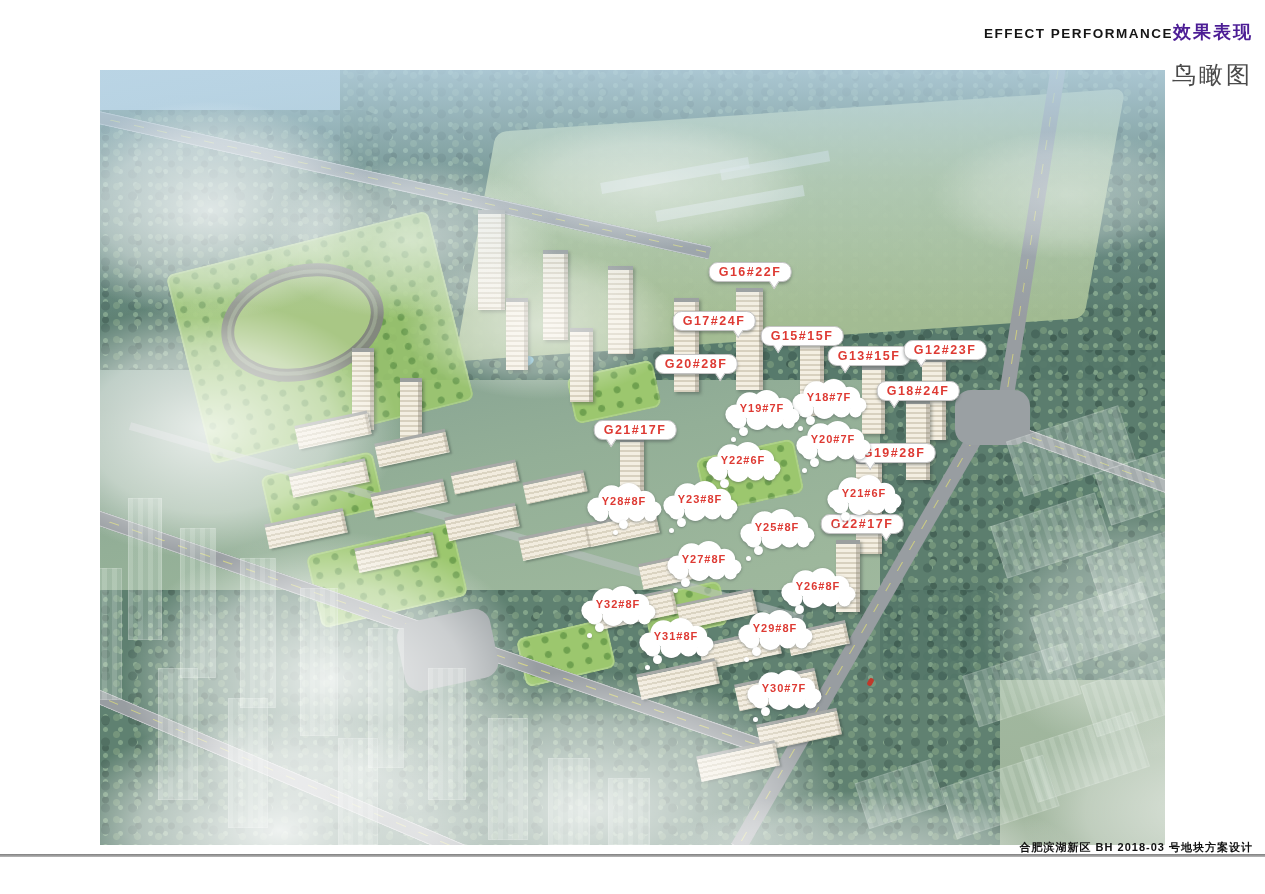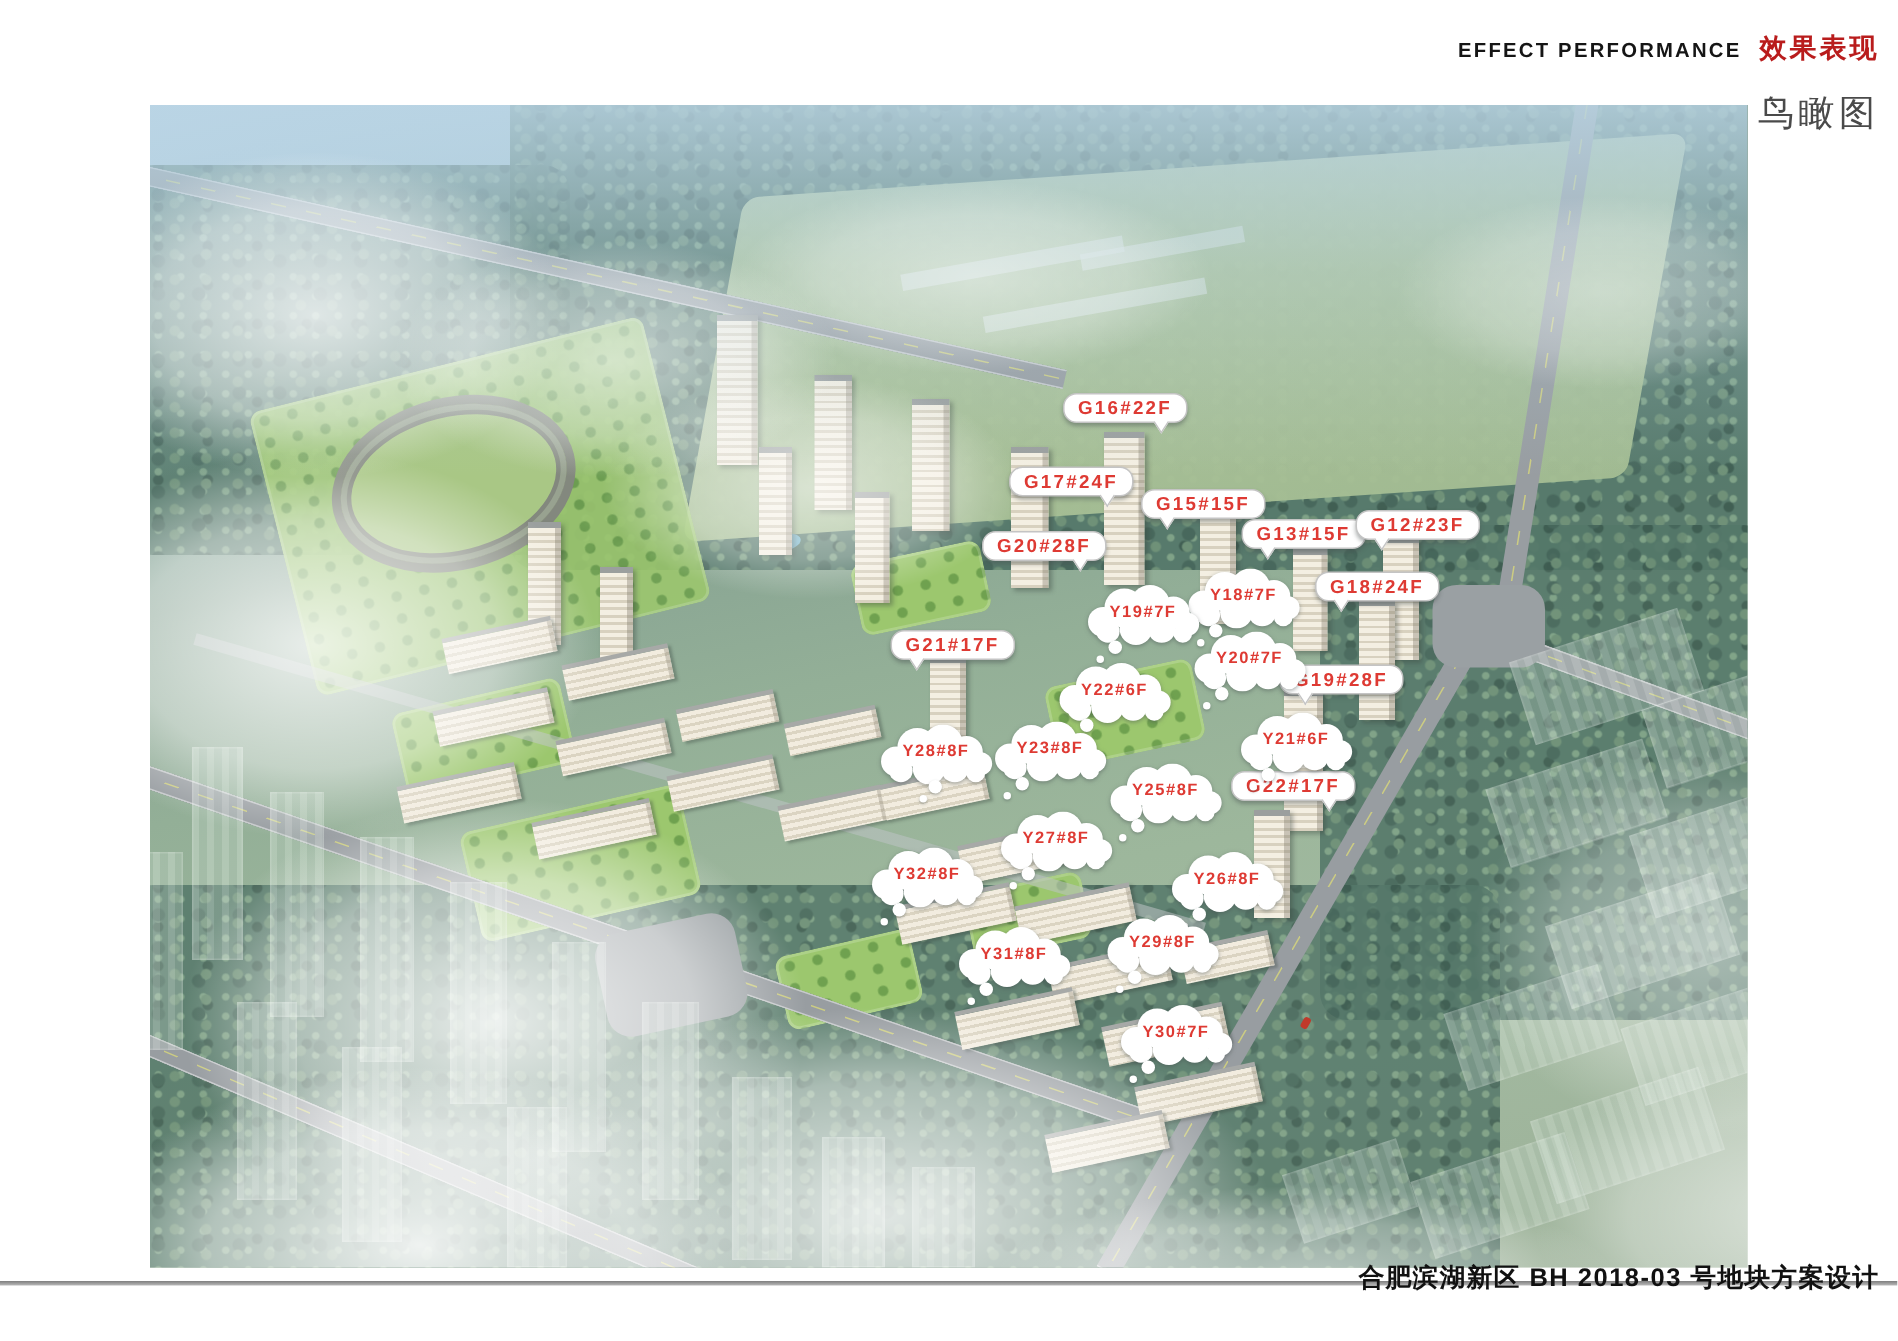--- a/index.html
+++ b/index.html
@@ -6,25 +6,25 @@
   body{
     width:1265px;height:894px;position:relative;background:#ffffff;
     font-family:"Liberation Sans","DejaVu Sans",sans-serif;overflow:hidden;
   }
   *{box-sizing:border-box;}
 
   
   .header{position:absolute;top:20px;right:12px;text-align:right;z-index:20;}
   .h-line1{font-size:0;white-space:nowrap;}
   .h-en{font-size:13.5px;font-weight:bold;color:#151515;letter-spacing:1.5px;vertical-align:baseline;}
-  .h-cn{font-size:18px;font-weight:bold;color:#b91c1c;letter-spacing:2px;margin-left:12px;vertical-align:baseline;}
+  .h-cn{font-size:18px;font-weight:bold;color:#4c1d95;letter-spacing:2px;vertical-align:baseline;}
   .h-sub{font-size:24px;color:#4a4a4a;letter-spacing:3px;margin-top:15px;}
   .footer-rule{position:absolute;left:0;top:854px;width:1265px;height:3px;
     background:linear-gradient(#7e7e7e,#b9b9b9);z-index:20;}
-  .footer-caption{position:absolute;top:840px;right:12px;font-size:17px;font-weight:bold;
+  .footer-caption{position:absolute;top:840px;right:12px;font-size:11px;font-weight:bold;
     color:#111;letter-spacing:1px;z-index:20;white-space:nowrap;}
 
   
   .scene{
     position:absolute;left:100px;top:70px;width:1065px;height:775px;overflow:hidden;
     background:linear-gradient(168deg,#bdd6e8 0%,#aecbd8 9%,#93b3ac 22%,#87a393 34%,
       #93af97 48%,#9db79c 64%,#a2b9a0 78%,#9cb198 100%);
     z-index:1;
   }
   .shp{position:absolute;}
@@ -355,21 +355,21 @@
           <circle cx="88" cy="34" r="10" fill="#ffffff"></circle>
           <circle cx="20" cy="40" r="10" fill="#ffffff"></circle>
           <circle cx="44" cy="38" r="14" fill="#ffffff"></circle>
           <circle cx="66" cy="38" r="12" fill="#ffffff"></circle>
           <circle cx="84" cy="42" r="8" fill="#ffffff"></circle>
         </svg>
         <span class="ct ct1"></span>
         <span class="ct ct2"></span>
         <span class="txt">Y26#8F</span>
       </div>
-      <div class="lbl lbl-cloud tail-bl" style="left: 518px; top: 515px; text-decoration: underline;">
+      <div class="lbl lbl-cloud tail-bl" style="left: 518px; top: 536px; text-decoration: underline;">
         <svg viewBox="0 0 100 52" preserveAspectRatio="none">
           <circle cx="16" cy="32" r="13" fill="#ffffff"></circle>
           <circle cx="34" cy="20" r="17" fill="#ffffff"></circle>
           <circle cx="56" cy="17" r="17" fill="#ffffff"></circle>
           <circle cx="76" cy="24" r="14" fill="#ffffff"></circle>
           <circle cx="88" cy="34" r="10" fill="#ffffff"></circle>
           <circle cx="20" cy="40" r="10" fill="#ffffff"></circle>
           <circle cx="44" cy="38" r="14" fill="#ffffff"></circle>
           <circle cx="66" cy="38" r="12" fill="#ffffff"></circle>
           <circle cx="84" cy="42" r="8" fill="#ffffff"></circle>

